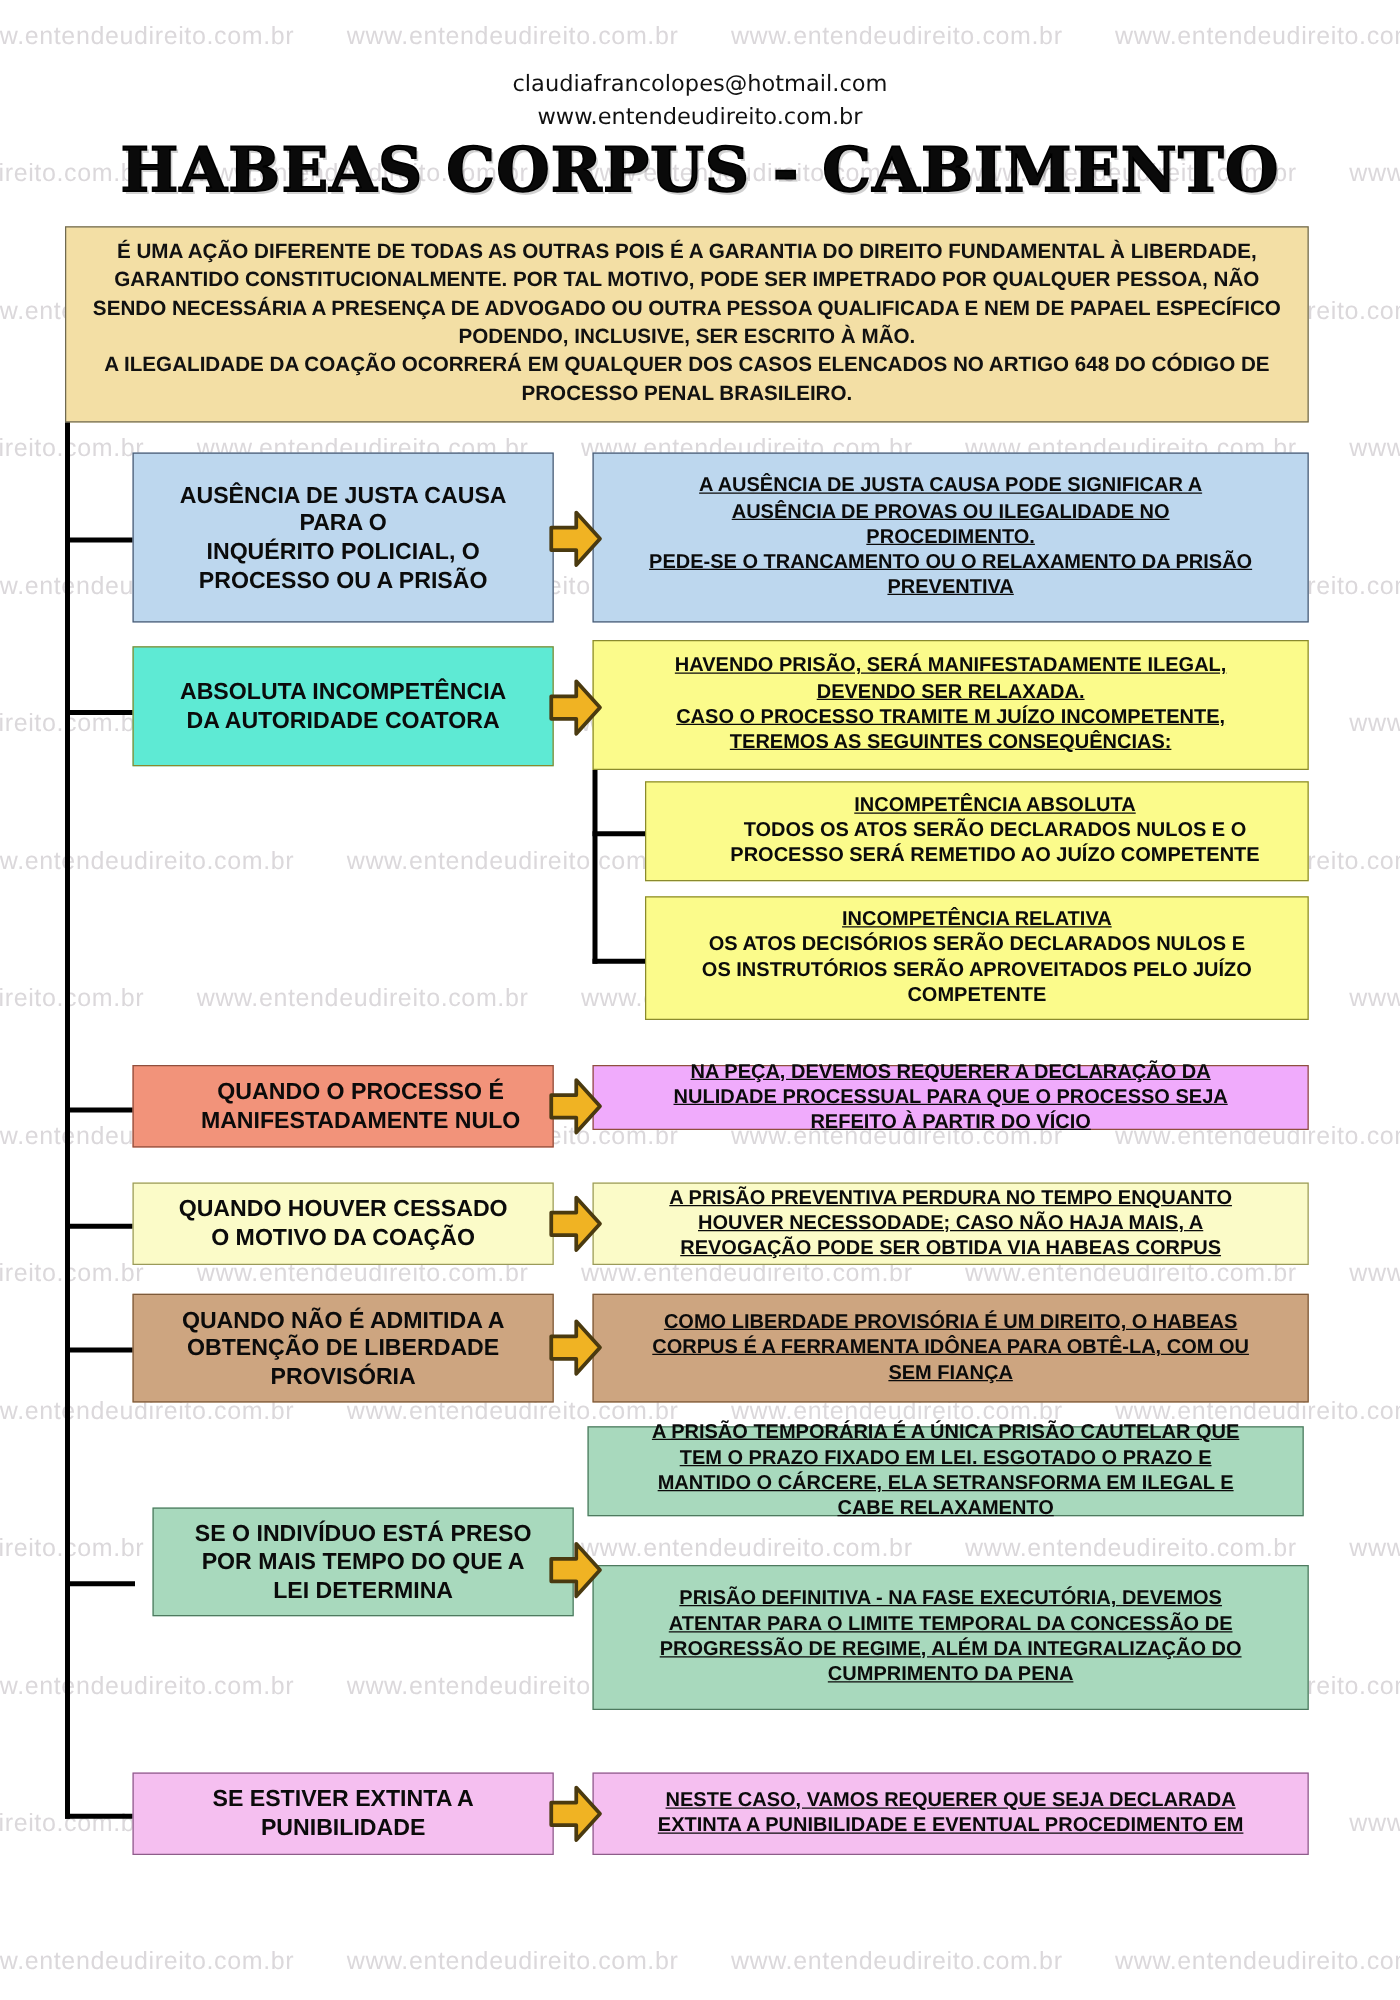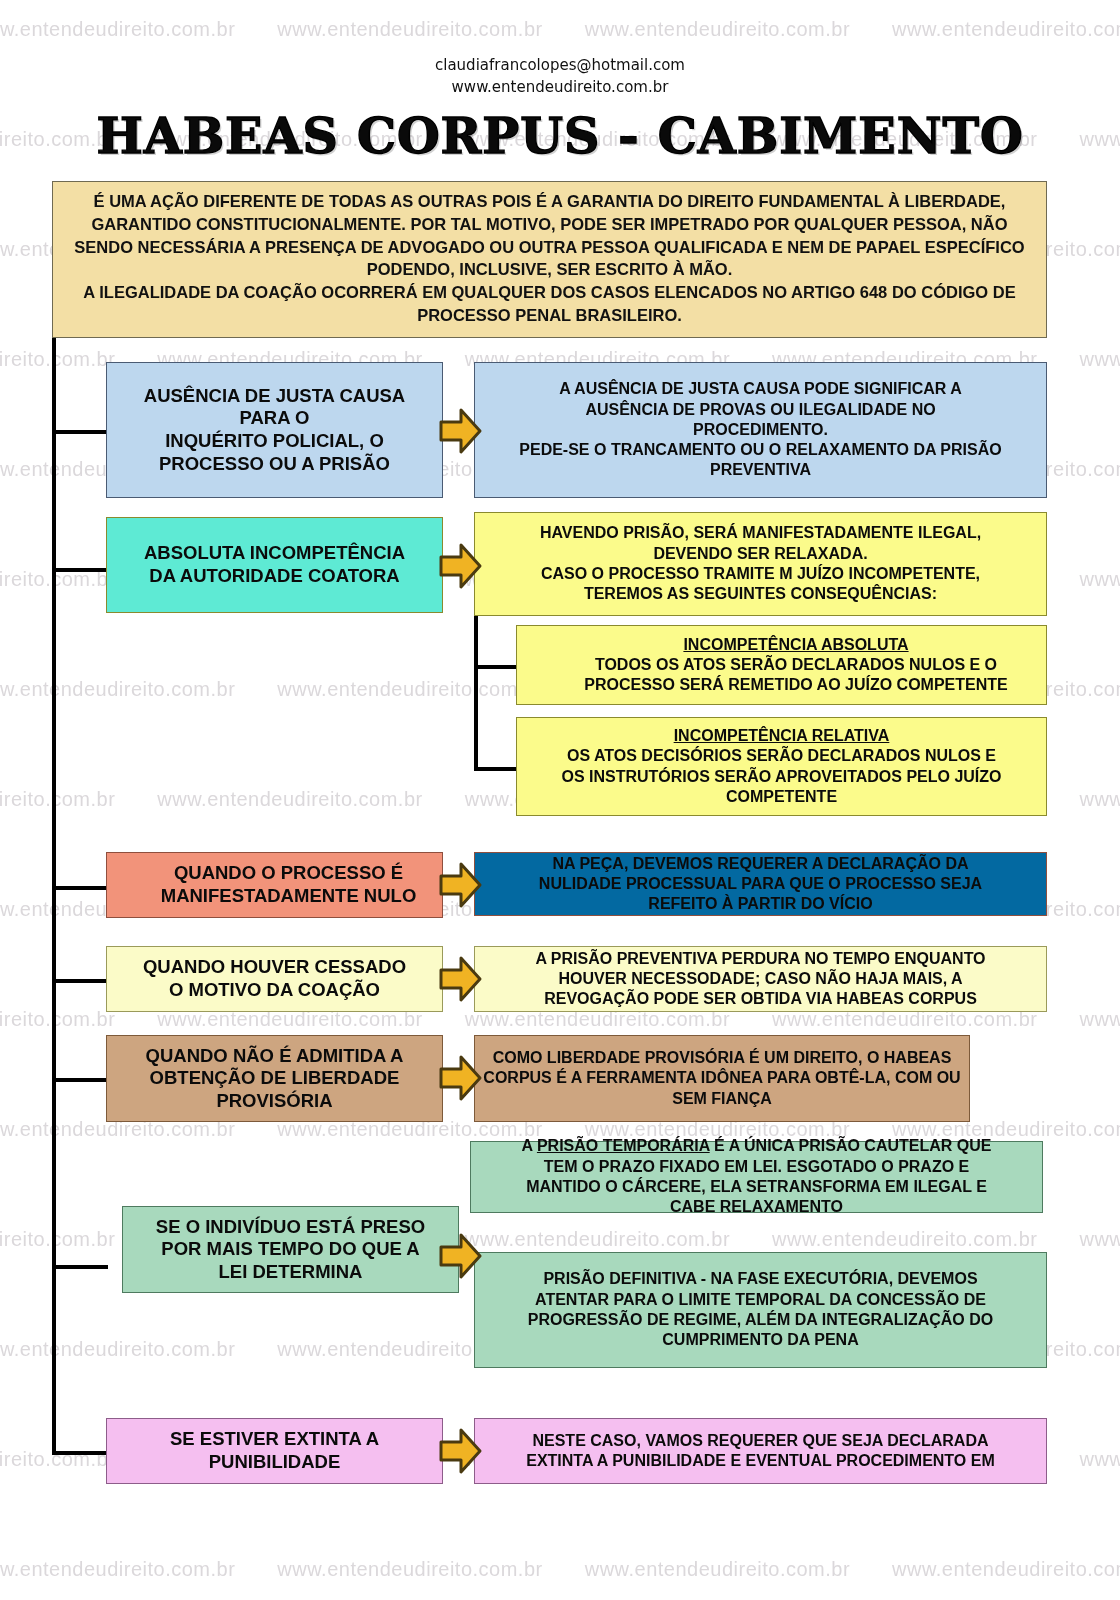--- a/index.html
+++ b/index.html
@@ -31,21 +31,21 @@
   }
   #watermark .wm-row span{margin-right:42px;}
 
   
   #page{position:absolute;inset:0;z-index:2;}
 
   .contact{
     position:absolute;left:0;right:0;top:55px;
     text-align:center;
     font-family:"DejaVu Sans", sans-serif;
-    font-size:15px;
+    font-size:18px;
     color:#111;
     line-height:1.45;
   }
   .contact div{white-space:nowrap;}
 
   .title{
     position:absolute;left:0;right:0;top:107px;
     text-align:center;
     font-family:"DejaVu Serif", serif;
     font-size:49px;
@@ -91,21 +91,21 @@
     box-sizing:border-box;
     border:1.5px solid #555;
     display:flex;align-items:center;justify-content:center;
     text-align:center;
     font-weight:bold;
     color:#0b0b0b;
     padding:4px 8px;
   }
   .bx .txt{width:100%;}
   .left-bx{font-size:18.5px;line-height:1.22;}
-  .right-bx{font-size:16px;line-height:1.27;}
+  .right-bx{font-size:16px;line-height:1.27;text-decoration:underline;}
   .sub-bx{font-size:16px;line-height:1.27;}
   .u{text-decoration:underline;}
 
   
   .arrow{
     position:absolute;
     width:46px;height:52px;
     z-index:6;
   }
   .arrow svg{display:block;width:100%;height:100%;}
@@ -218,21 +218,21 @@
     <div class="txt">
       <div>QUANDO O PROCESSO É</div>
       <div>MANIFESTADAMENTE NULO</div>
     </div>
   </div>
   <div class="arrow" style="left:437px;top:859px;">
     <svg viewBox="0 0 46 52">
         <polygon points="4,17 24,17 24,5 43,26 24,47 24,35 4,35" fill="#f0b323" stroke="#4a3a10" stroke-width="3" stroke-linejoin="round"></polygon>
       </svg>
   </div>
-  <div class="bx right-bx" style="left:474px;top:852px;width:573px;height:64px;background:#0369a1;border-color:#8f4f3e;">
+  <div class="bx right-bx" style="left:474px;top:852px;width:573px;height:52px;background:#f0abfc;border-color:#8f4f3e;">
     <div class="txt">
       <div>NA PEÇA, DEVEMOS REQUERER A DECLARAÇÃO DA</div>
       <div>NULIDADE PROCESSUAL PARA QUE O PROCESSO SEJA</div>
       <div>REFEITO À PARTIR DO VÍCIO</div>
     </div>
   </div>
 
   <div class="stub" style="left:52px;top:979px;width:56px;"></div>
   <div class="bx left-bx" style="left:106px;top:946px;width:337px;height:66px;background:#fbfbc8;border-color:#9a9a5a;">
     <div class="txt">
@@ -259,21 +259,21 @@
       <div>QUANDO NÃO É ADMITIDA A</div>
       <div>OBTENÇÃO DE LIBERDADE</div>
       <div>PROVISÓRIA</div>
     </div>
   </div>
   <div class="arrow" style="left:437px;top:1052px;">
     <svg viewBox="0 0 46 52">
         <polygon points="4,17 24,17 24,5 43,26 24,47 24,35 4,35" fill="#f0b323" stroke="#4a3a10" stroke-width="3" stroke-linejoin="round"></polygon>
       </svg>
   </div>
-  <div class="bx right-bx" style="left:474px;top:1035px;width:496px;height:87px;background:#cda580;border-color:#7d5a3a;">
+  <div class="bx right-bx" style="left:474px;top:1035px;width:573px;height:87px;background:#cda580;border-color:#7d5a3a;">
     <div class="txt">
       <div>COMO LIBERDADE PROVISÓRIA É UM DIREITO, O HABEAS</div>
       <div>CORPUS É A FERRAMENTA IDÔNEA PARA OBTÊ-LA, COM OU</div>
       <div>SEM FIANÇA</div>
     </div>
   </div>
 
   <div class="stub" style="left:52px;top:1265px;width:56px;"></div>
   <div class="bx left-bx" style="left:106px;top:1206px;width:337px;height:87px;background:#a8d9bd;border-color:#4e7a5f;margin-left:16px;">
     <div class="txt">

